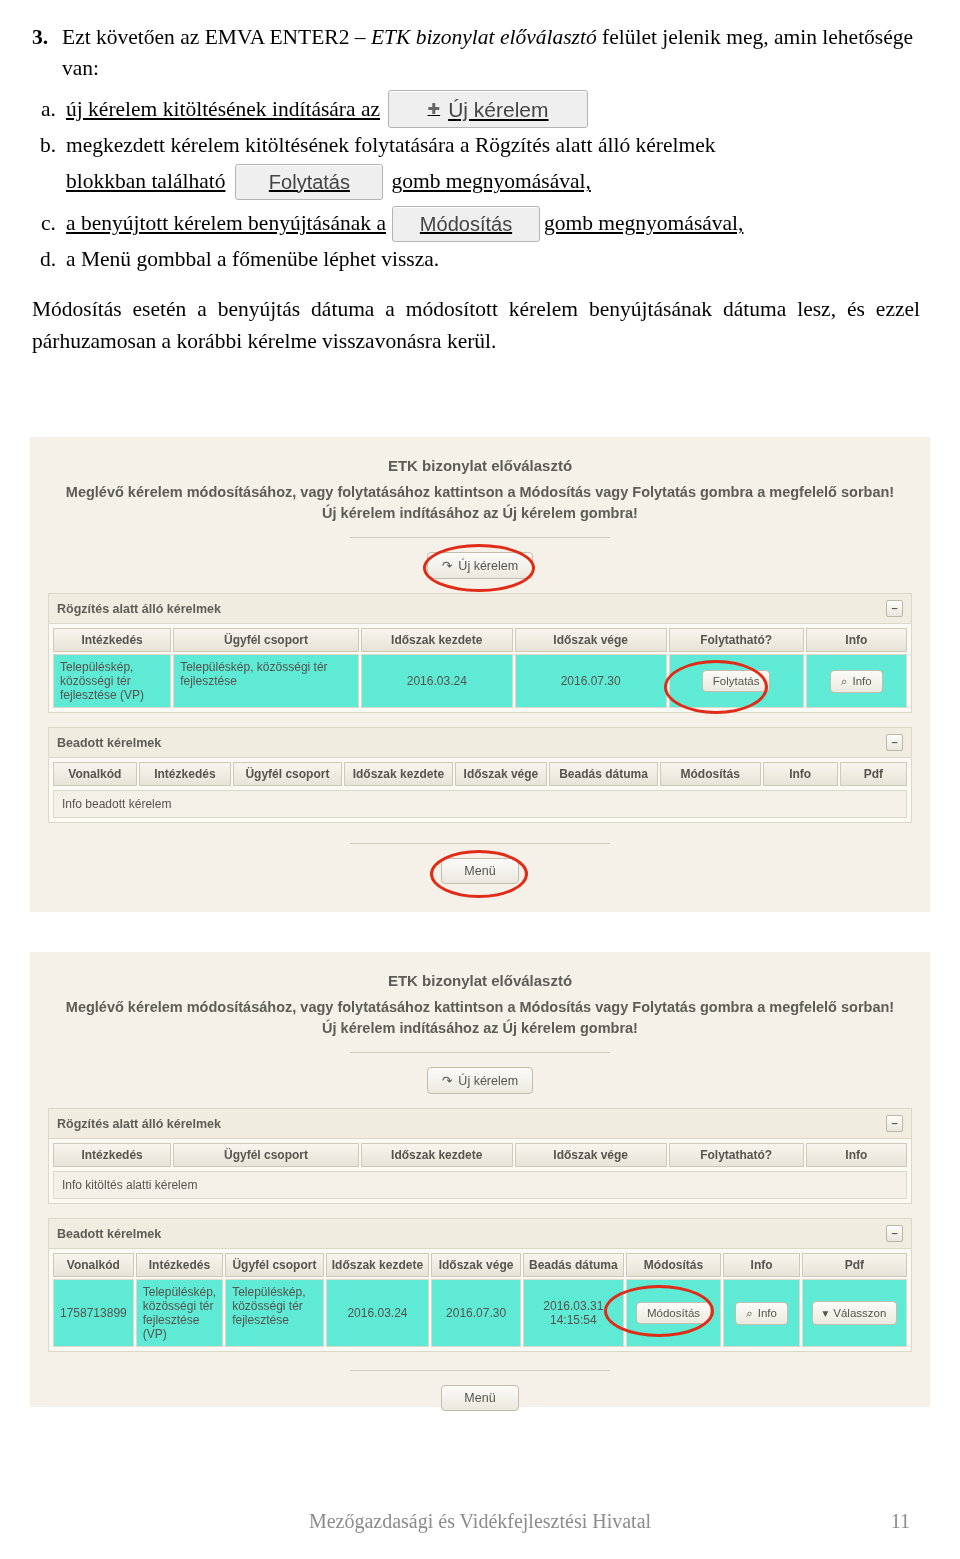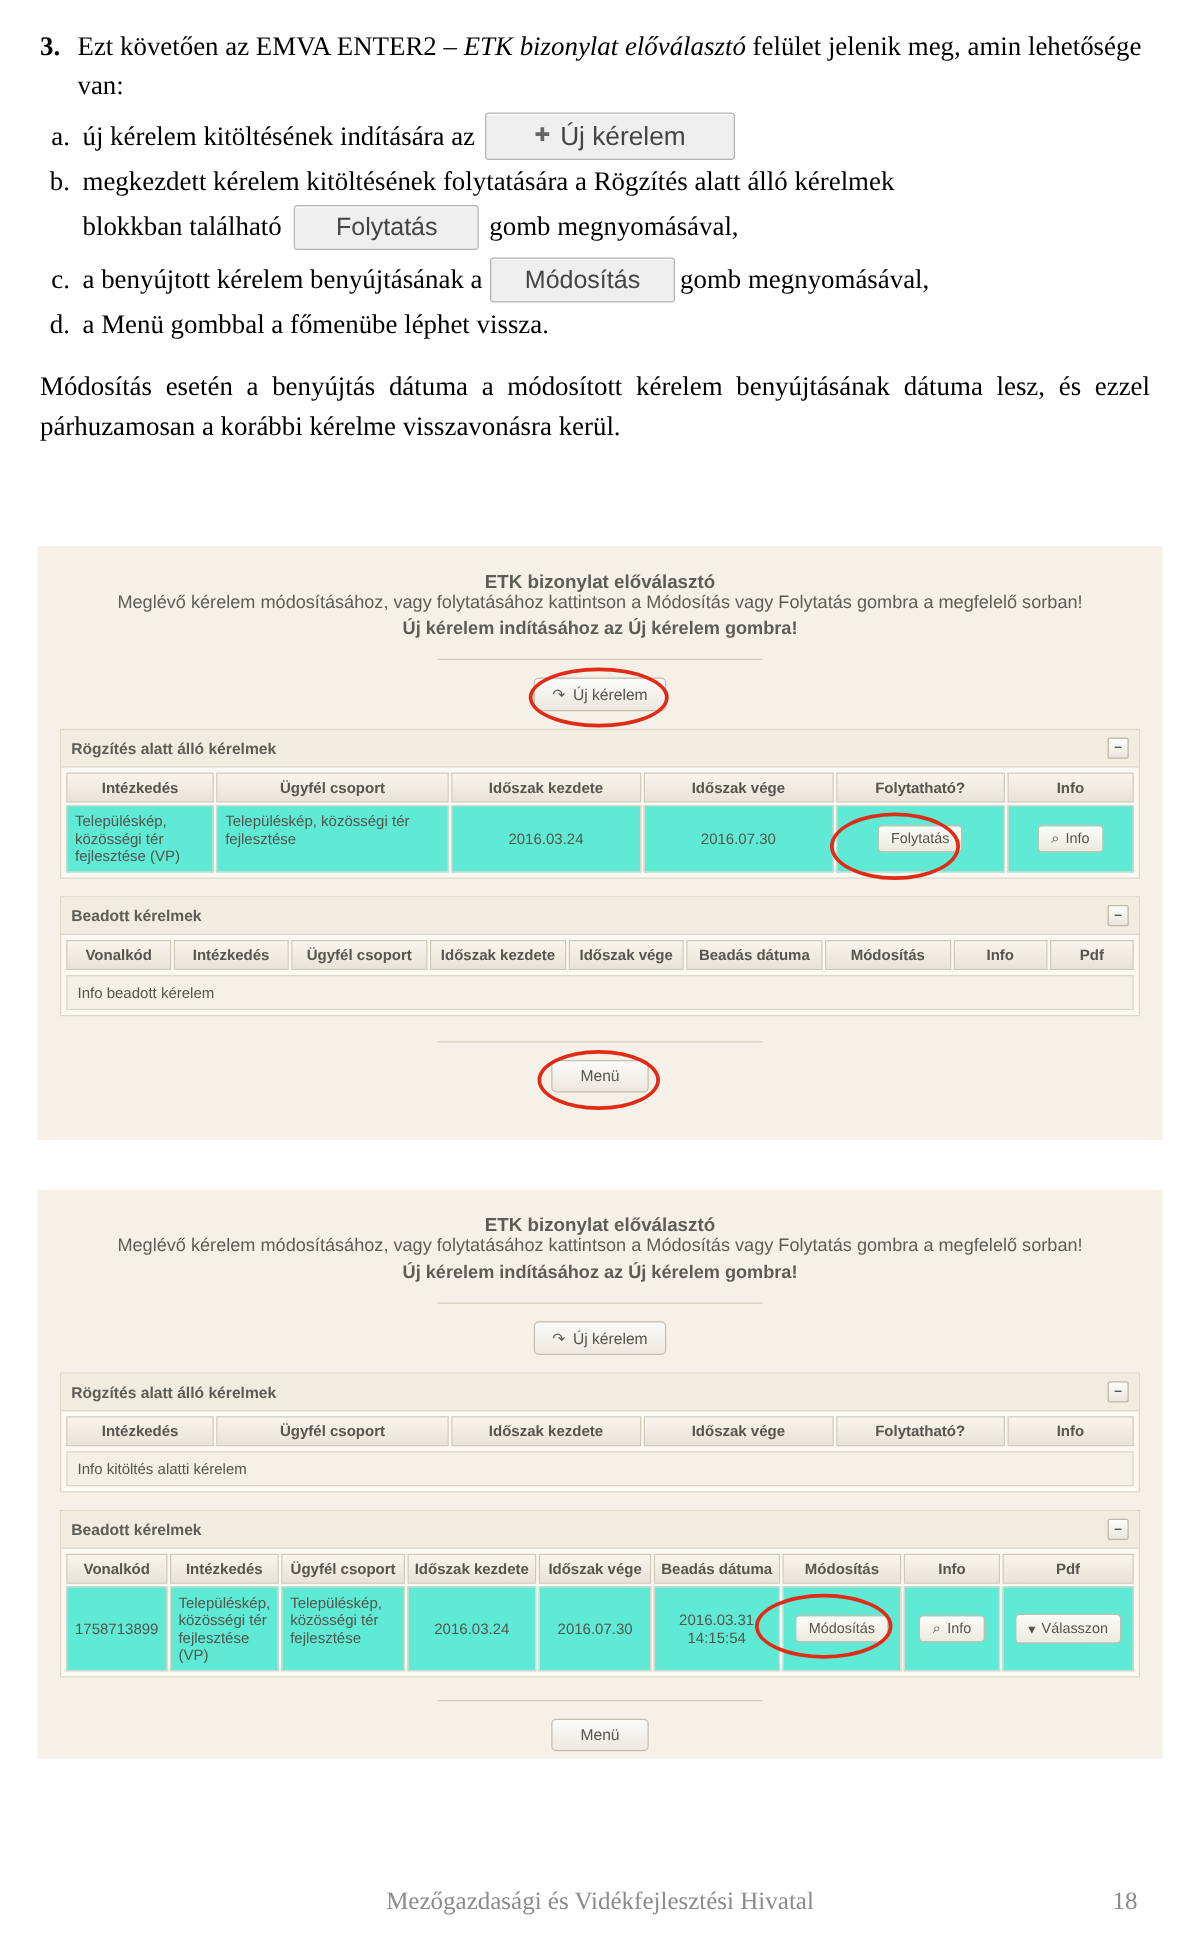--- a/index.html
+++ b/index.html
@@ -60,20 +60,21 @@
     padding-right: 10px;
     box-sizing: border-box;
   }
   .li-body {
     flex: 1;
   }
   .inline-wrap {
     display: flex;
     flex-wrap: wrap;
     align-items: center;
+    text-decoration: underline;
   }
 
   
   .btn-img {
     display: inline-flex;
     align-items: center;
     justify-content: center;
     background: #efefef;
     border: 1px solid #b4b4b4;
     border-radius: 3px;
@@ -123,22 +124,23 @@
   .shot-title {
     text-align: center;
     font-size: 15px;
     font-weight: bold;
     color: #5d5d57;
     margin-top: 6px;
   }
   .shot-sub {
     text-align: center;
     font-size: 14.5px;
-    font-weight: normal;
+    font-weight: bold;
     color: #5d5d57;
+    margin-top: 10px;
   }
   .shot-sub2 {
     text-align: center;
     font-size: 14.5px;
     font-weight: bold;
     color: #5d5d57;
     margin-top: 5px;
   }
   .hr-line {
     width: 260px;
@@ -506,16 +508,16 @@
       <div class="btn-center-wrap">
         <span class="ui-btn" style="padding:5px 22px;">
           <span>Menü</span>
         </span>
       </div>
     </div>
   </div>
 
   <div class="footer">
     <span>Mezőgazdasági és Vidékfejlesztési Hivatal</span>
-    <span class="pageno">18</span>
+    <span class="pageno">11</span>
   </div>
 
 </div>
 
 </body></html>

